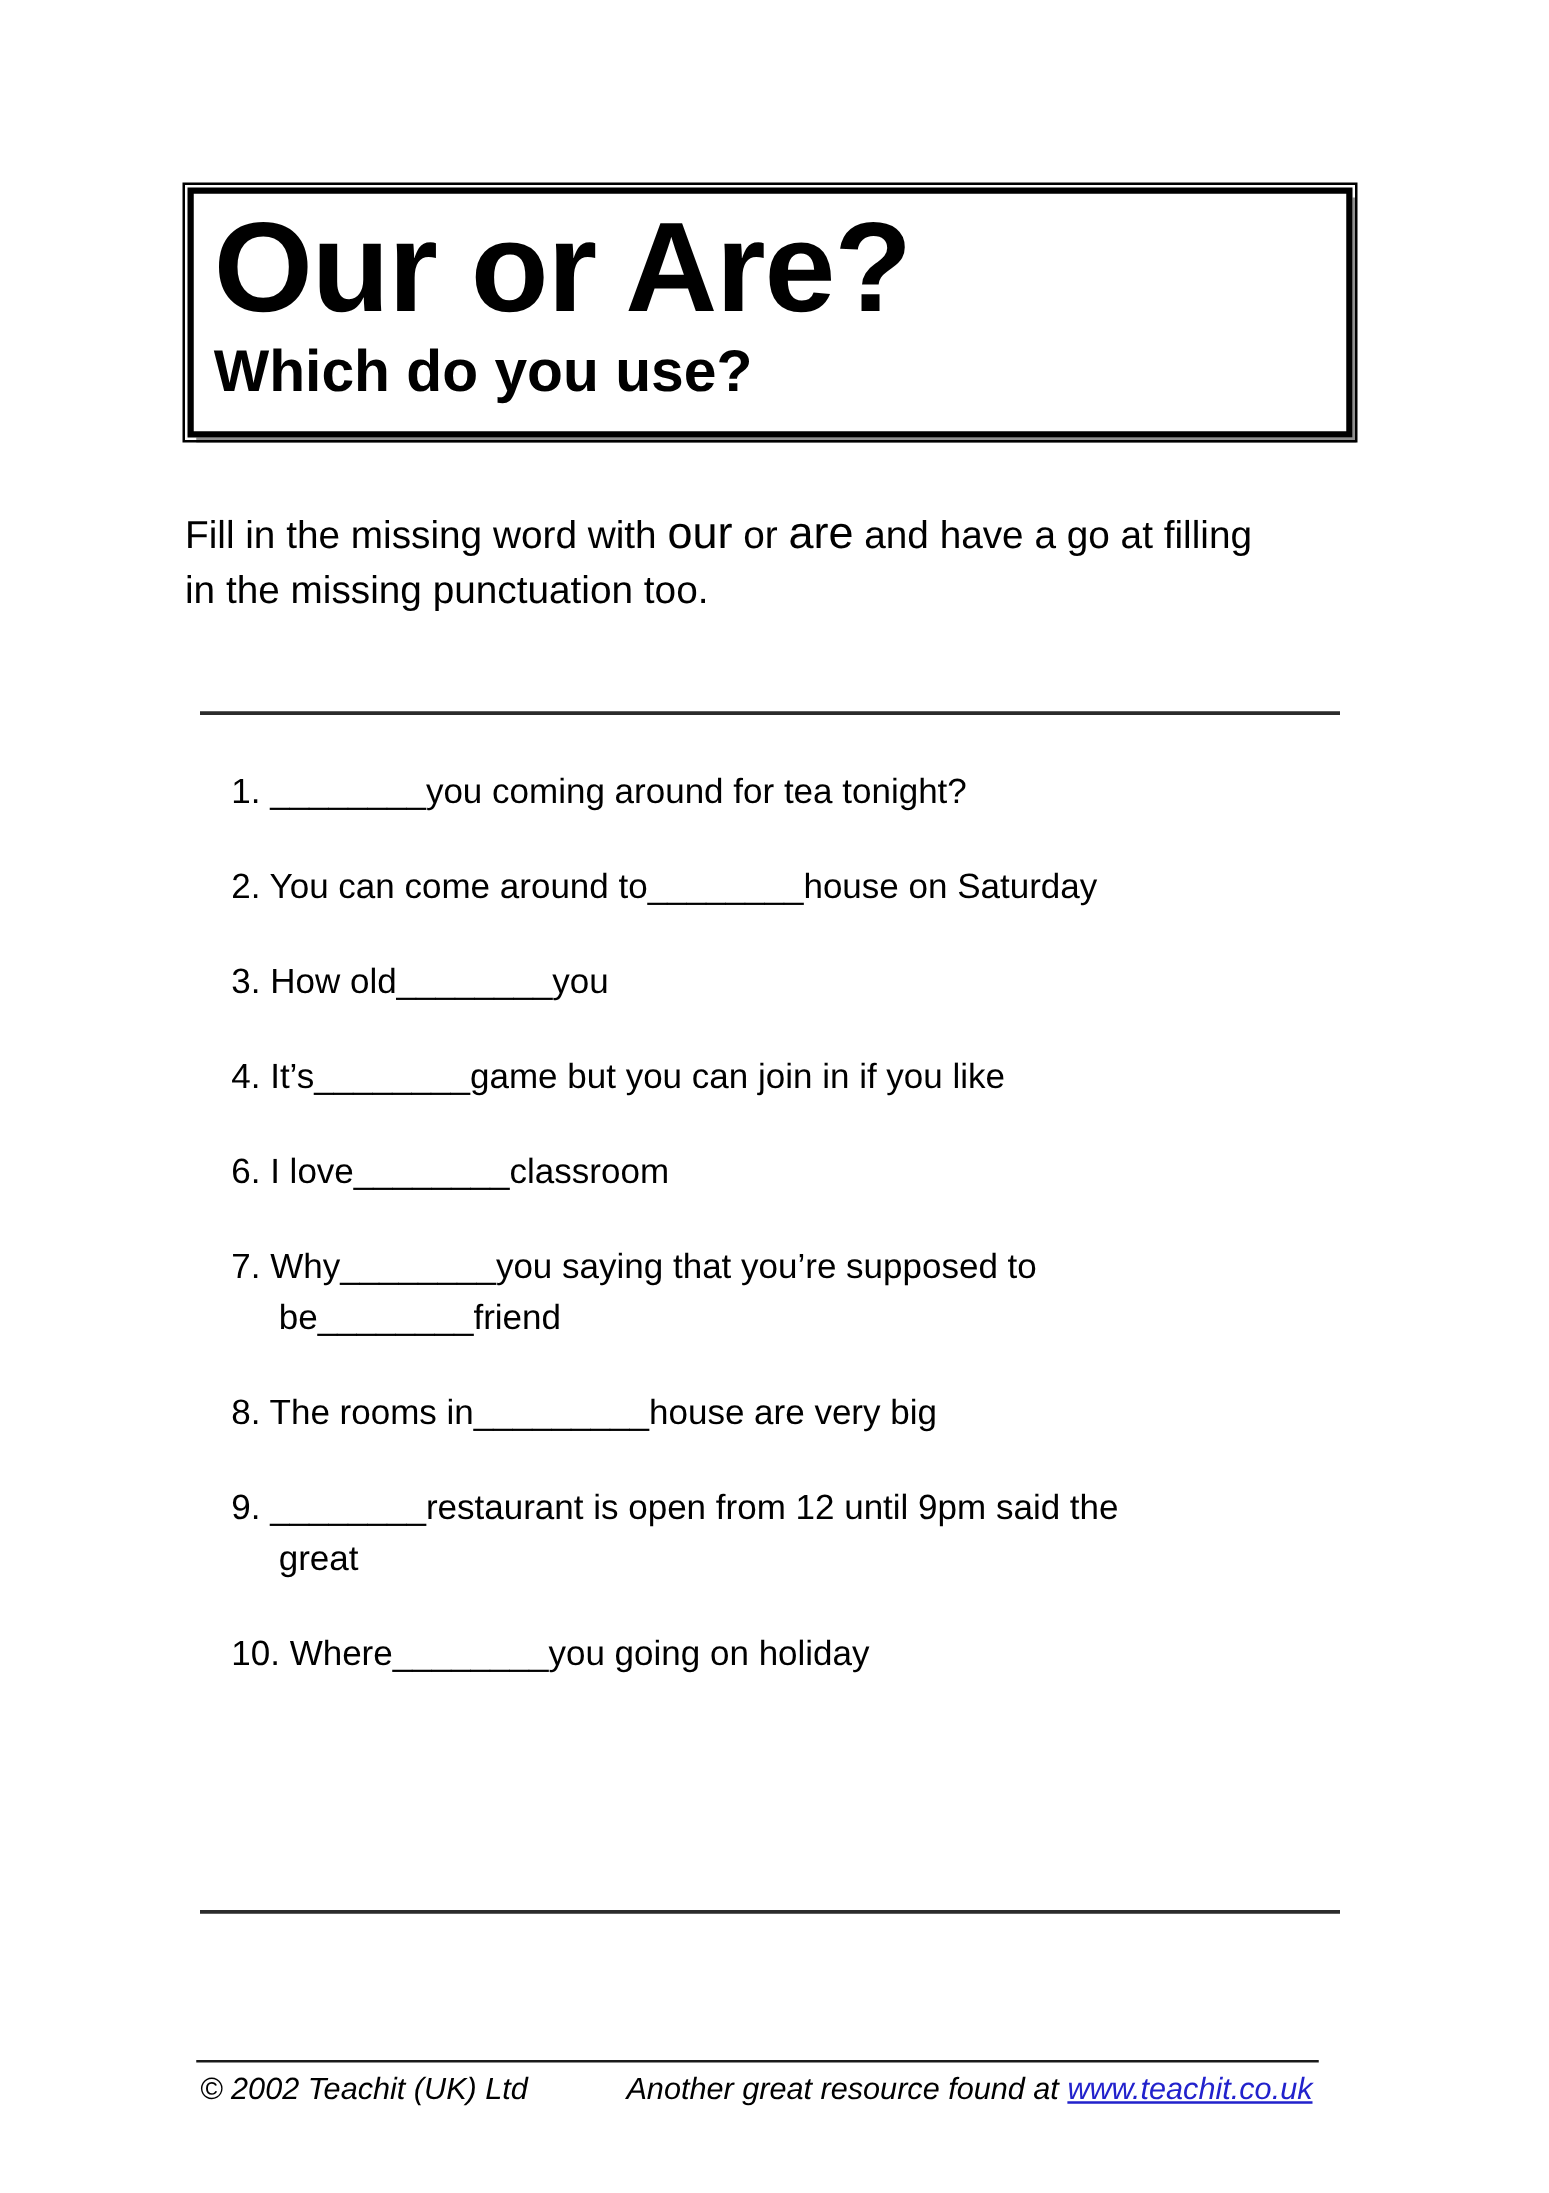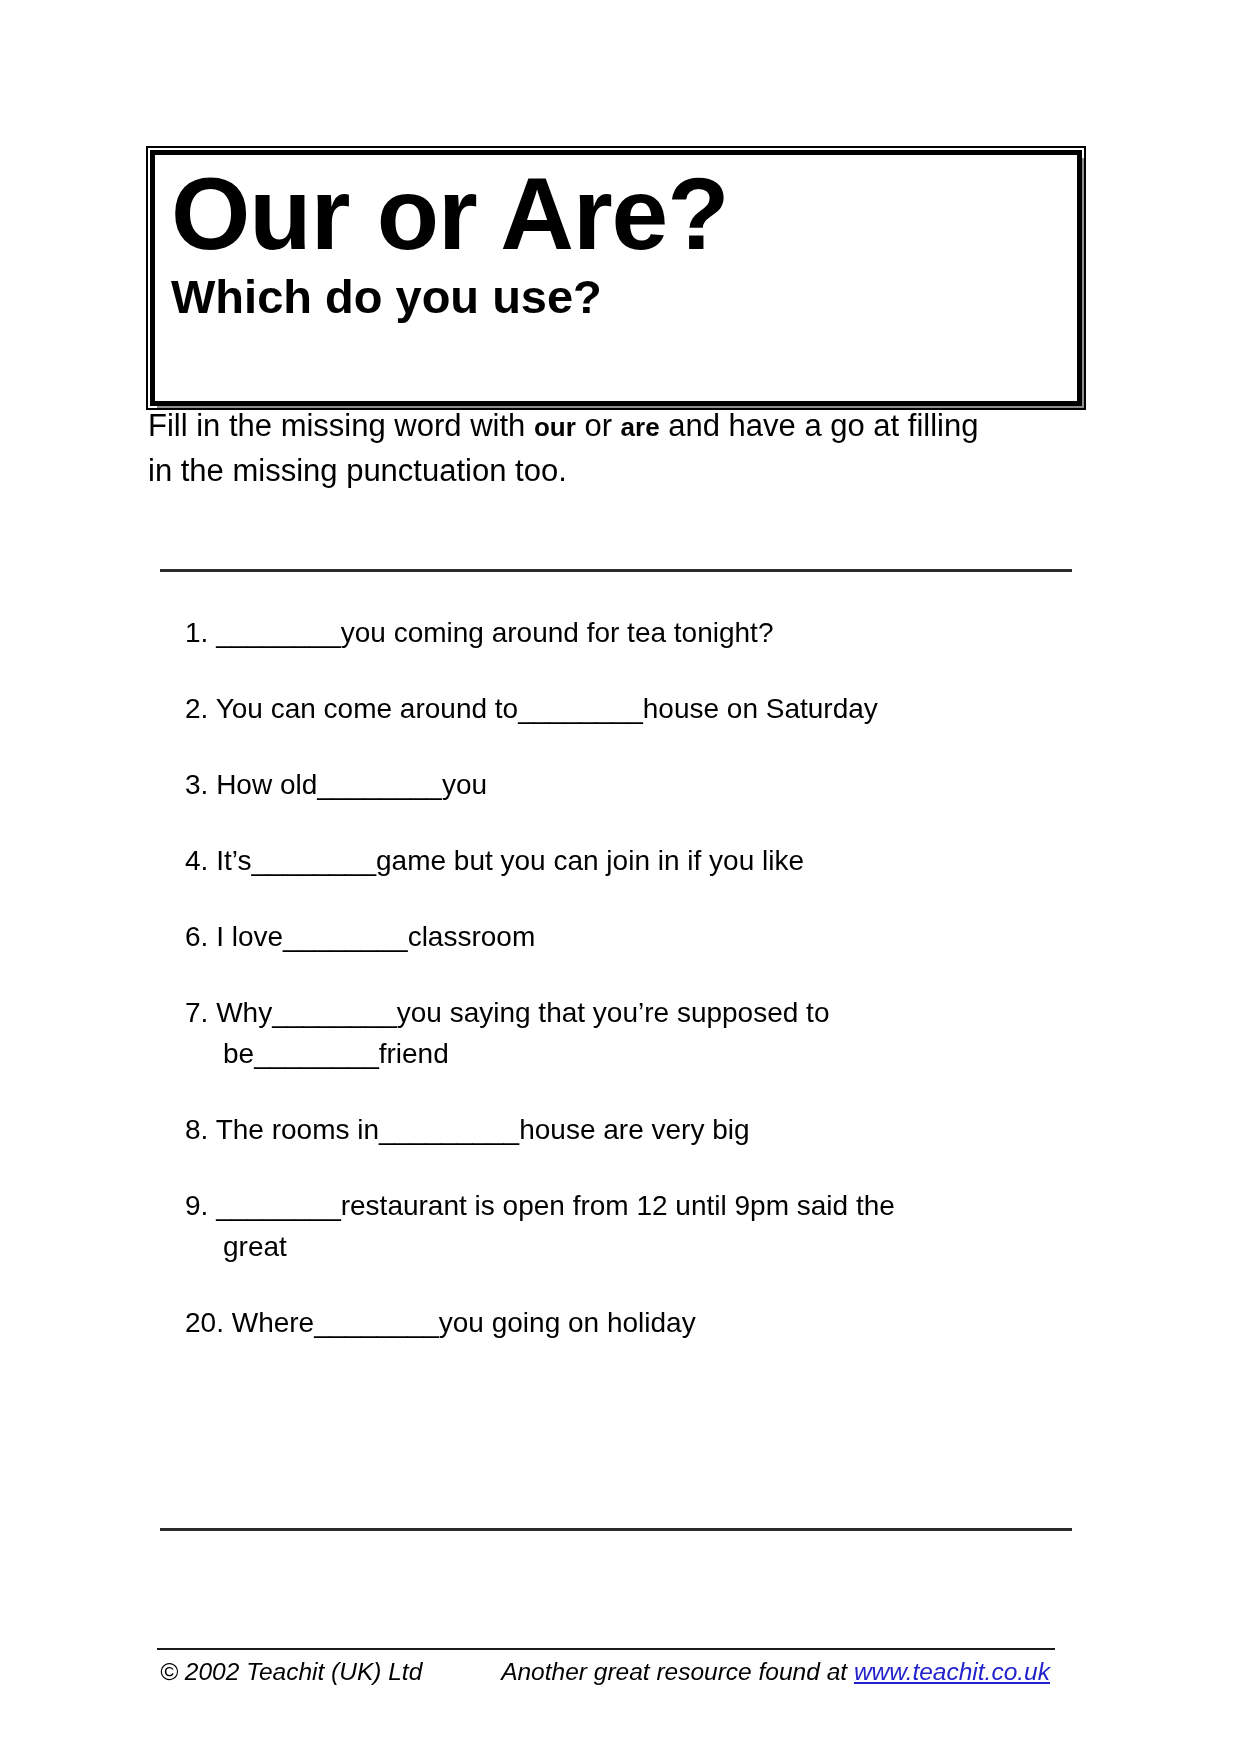--- a/index.html
+++ b/index.html
@@ -12,21 +12,21 @@
     color: #000000;
     overflow: hidden;
   }
 
   
   .title-box {
     position: absolute;
     left: 150px;
     top: 150px;
     width: 932px;
-    height: 256px;
+    height: 200px;
     box-sizing: border-box;
     border: 5px solid #000000;
     outline: 2px solid #000000;
     outline-offset: 2px;
     box-shadow: 5px 6px 0 -2px #8f8f8f;
     padding: 4px 16px 0 16px;
     background: #ffffff;
   }
   .title-box .title {
     font-size: 102px;
@@ -45,22 +45,22 @@
 
   .instructions {
     position: absolute;
     left: 148px;
     top: 404px;
     width: 860px;
     font-size: 31px;
     line-height: 44px;
   }
   .instructions .bigword {
-    font-size: 26px;
-    font-weight: bold;
+    font-size: 36px;
+    font-weight: normal;
   }
 
   .rule {
     position: absolute;
     left: 160px;
     width: 912px;
     height: 0;
     border-top: 3px solid #2b2b2b;
   }
   .rule-top { top: 569px; }
@@ -142,21 +142,21 @@
     <div class="q">
       <span>7.</span> <span>Why________you saying that you’re supposed to</span><span class="line-2">be________friend</span>
     </div>
     <div class="q">
       <span>8.</span> <span>The rooms in_________house are very big</span>
     </div>
     <div class="q">
       <span>9.</span> <span>________restaurant is open from 12 until 9pm said the</span><span class="line-2">great</span>
     </div>
     <div class="q">
-      <span>20.</span> <span>Where________you going on holiday</span>
+      <span>10.</span> <span>Where________you going on holiday</span>
     </div>
   </div>
 
   <div class="rule rule-bottom"></div>
 
   <div class="footer-rule"></div>
   <div class="footer-row">
     <span>© 2002 Teachit (UK) Ltd</span>
     <span><span>Another great resource found at </span><a>www.teachit.co.uk</a></span>
   </div>

